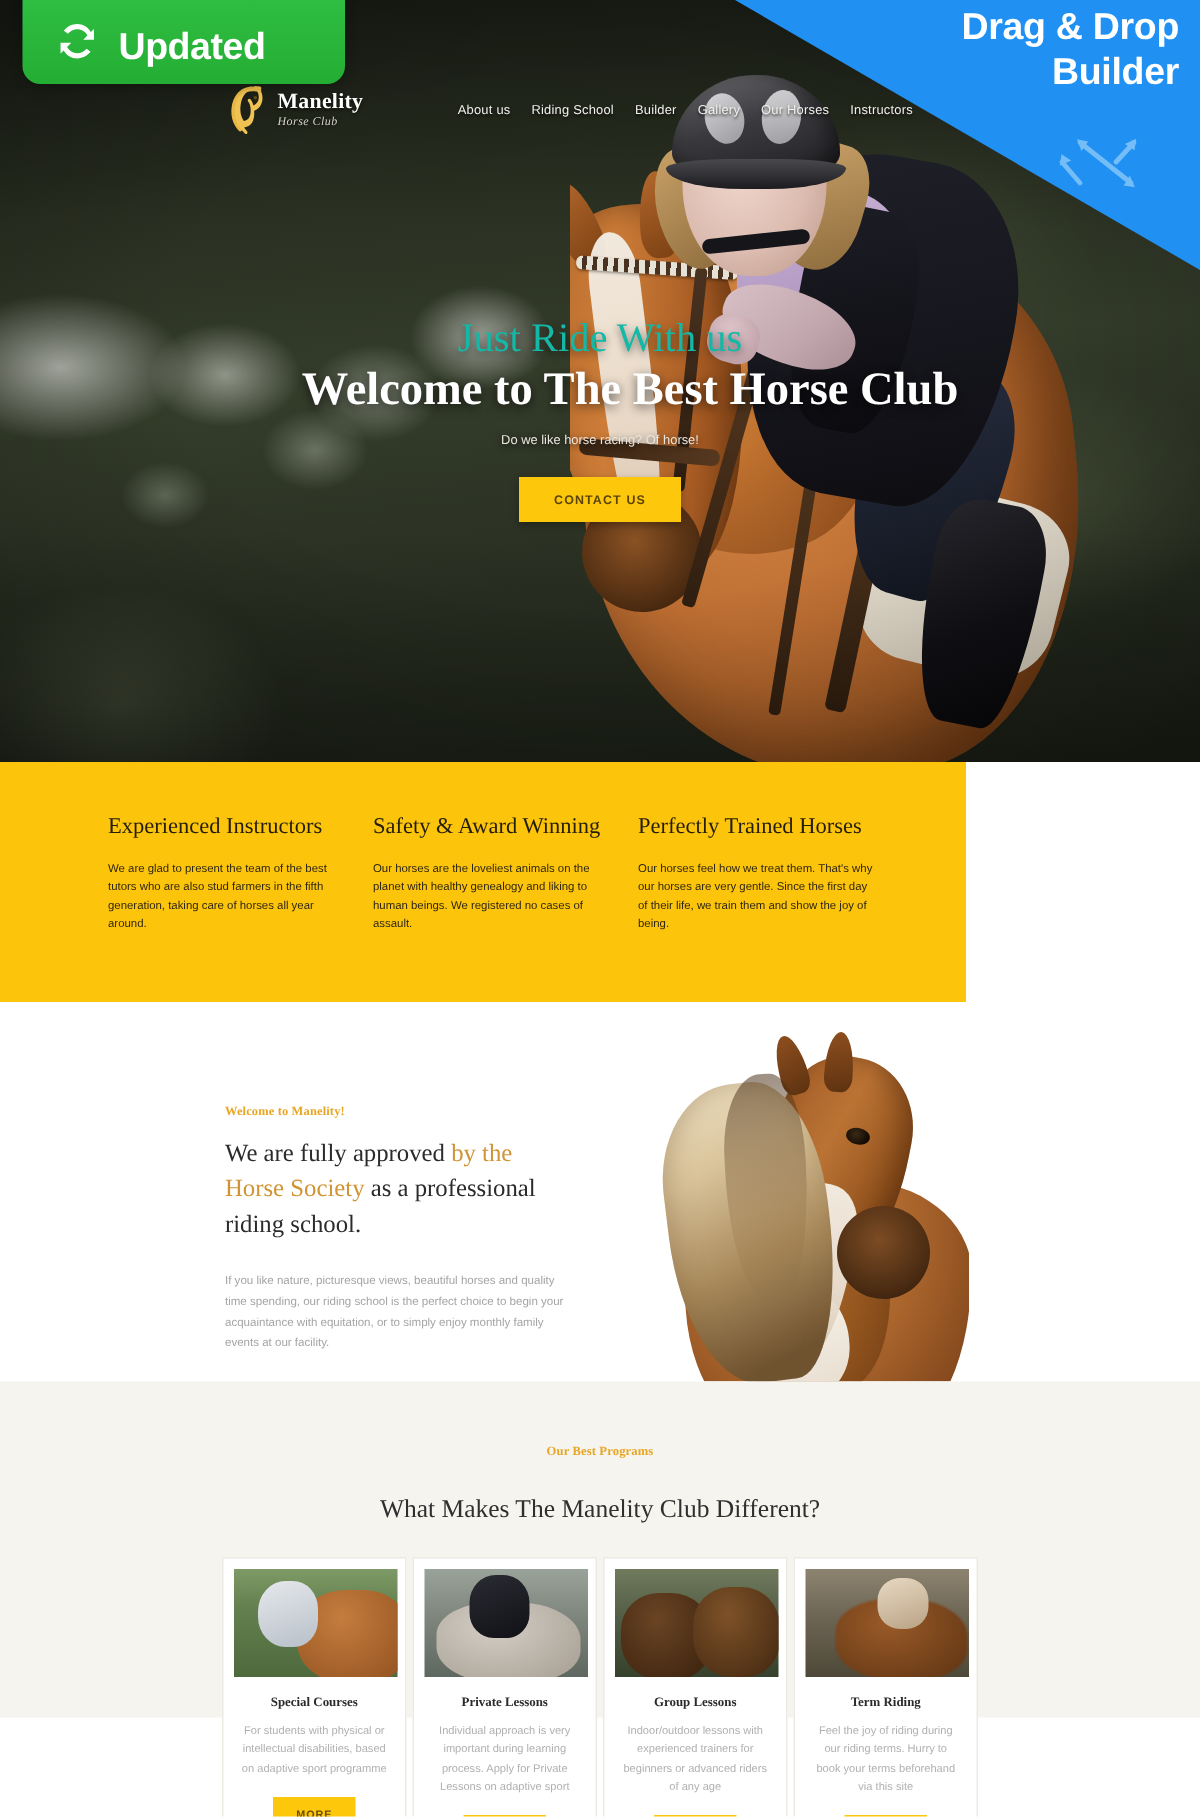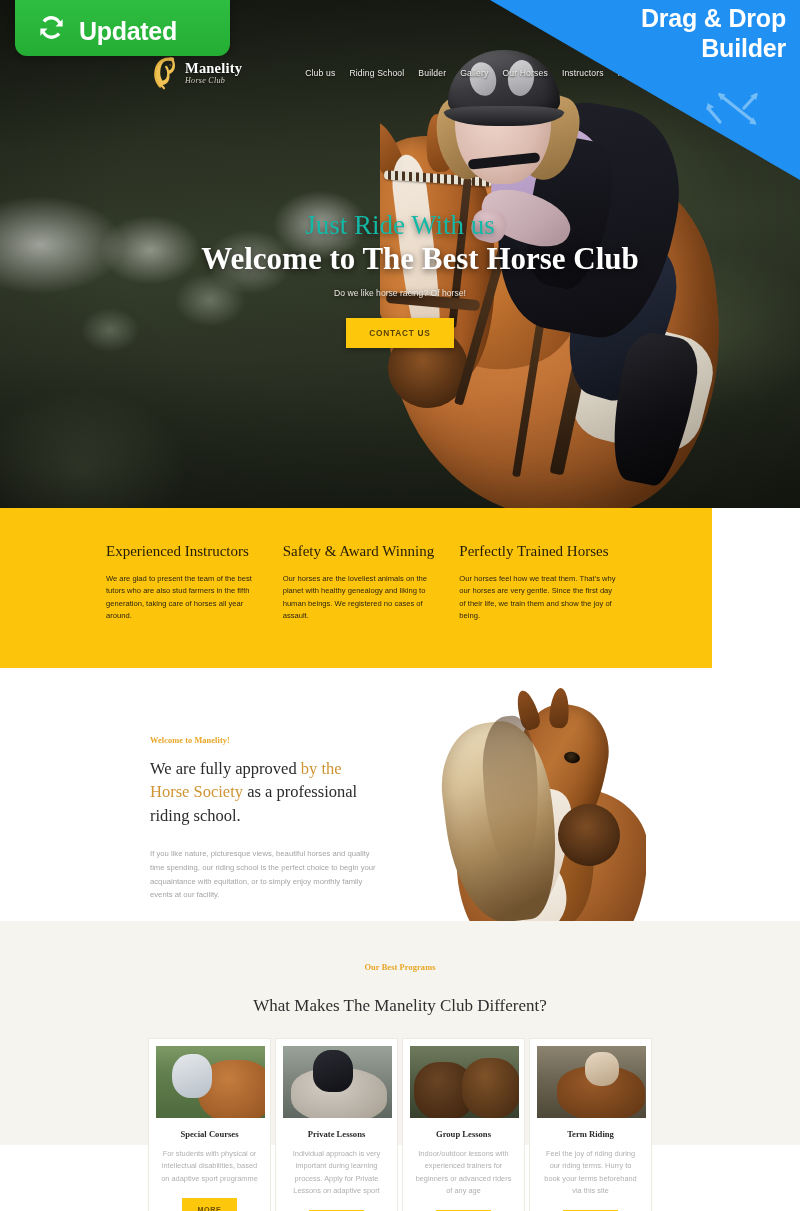--- a/index.html
+++ b/index.html
@@ -407,21 +407,21 @@
   }
   .dnd-arrows {
     position: absolute;
     right: 40px; top: 82px;
     width: 56px; height: 50px;
   }
 
   
   .features {
     position: relative;
-    width: 712px;
+    width: 644px;
     height: 160px;
     background: #fdc40c;
     padding: 34px 0 0 0;
   }
   .features-inner {
     width: 520px;
     margin: 0 auto;
     display: flex;
     gap: 20px;
     padding-left: 10px;
@@ -741,21 +741,21 @@
           <path d="M21 3.4c-3.7 0-6.8 1.4-8.8 3.8-2.1 2.4-3.2 5.6-3.5 8.9-.3 2.6-.2 4.9.3 7 .6 2.6 1.9 5 3.8 7.2.8.9 1.6 1.8 2.4 2.7.4.5 1.1.5 1.5.1.4-.4.4-1 .1-1.5-.7-.9-1.4-1.7-2-2.5v-.1c2.5-.4 4.3-1.6 5.4-3.5 1-1.7 1.3-3.7 1.3-5.6 0-.7 0-1.4-.1-2 1.6-.6 3-1.6 4-3 1.1-1.6 1.6-3.5 1.6-5.5 0-1.8-.4-3.5-1.1-4.8-.3-.6-1.1-.8-1.6-.4-.3.2-.5.5-.5.9 0 .3.1.6.2.9.3.7.5 1.7.5 2.6 0 1.5-.4 2.8-1.1 3.8-.6.9-1.5 1.5-2.5 1.9-.3-1.5-.9-2.9-1.8-4-.4-.5-1.1-.6-1.6-.2-.5.4-.5 1.1-.1 1.6.9 1.1 1.4 2.6 1.6 4.2.1.7.1 1.4.1 2.1 0 1.6-.3 3.1-1 4.3-.7 1.2-1.8 2-3.6 2.4-.9-1.4-1.5-2.9-1.9-4.5-.4-1.8-.5-3.8-.2-6 .3-2.9 1.2-5.6 2.9-7.6 1.6-1.9 4-3 7.1-3 .9 0 1.7.1 2.5.3.6.1 1.2-.3 1.3-.9.1-.6-.2-1.1-.8-1.3-1-.3-2.1-.4-3.4-.4z" fill="#f0c153"></path>
           <circle cx="22.2" cy="9.2" r="1.15" fill="#6b4a10"></circle>
         </svg>
         <div class="logo-text">
           <div class="logo-name">Manelity</div>
           <div class="logo-sub">Horse Club</div>
         </div>
       </div>
 
       <nav class="main-nav">
-        <a class="nav-link" href="#">Club us</a>
+        <a class="nav-link" href="#">About us</a>
         <a class="nav-link" href="#">Riding School</a>
         <a class="nav-link" href="#">Builder</a>
         <a class="nav-link" href="#">Gallery</a>
         <a class="nav-link" href="#">Our Horses</a>
         <a class="nav-link" href="#">Instructors</a>
         <a class="nav-link" href="#">Reservation</a>
         <a class="nav-link" href="#">Contacts</a>
       </nav>
     </div>
 

